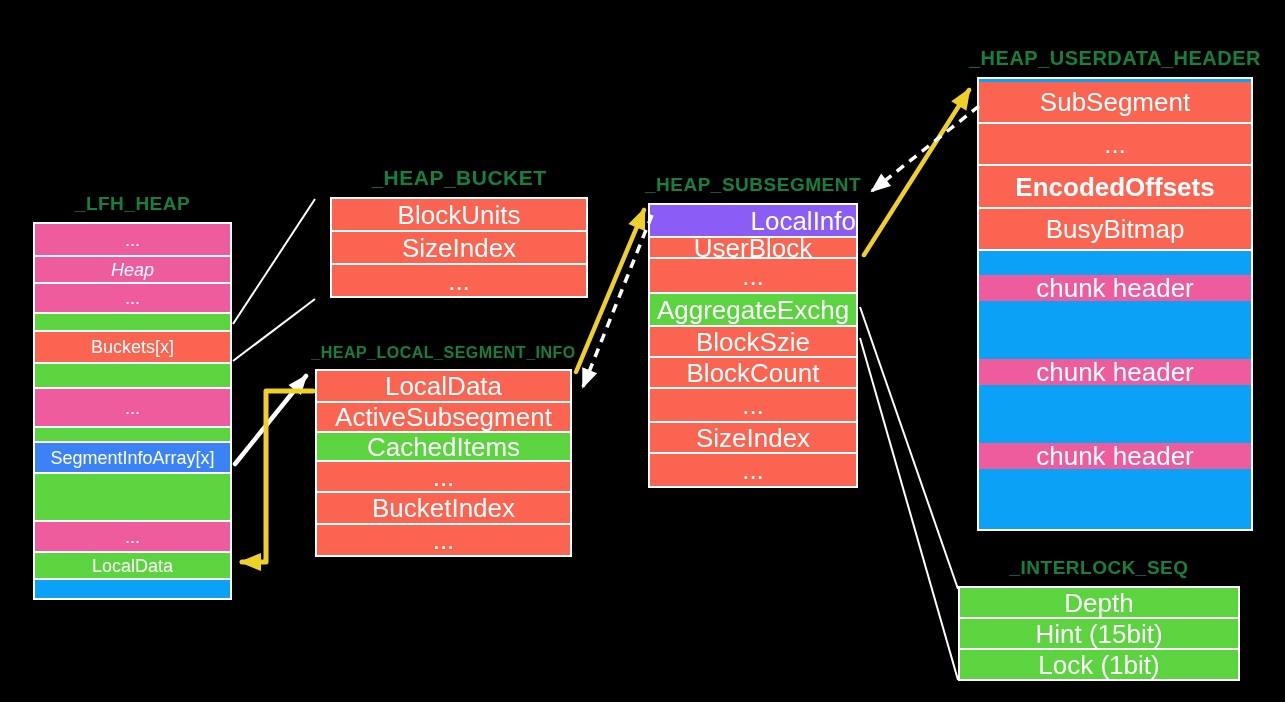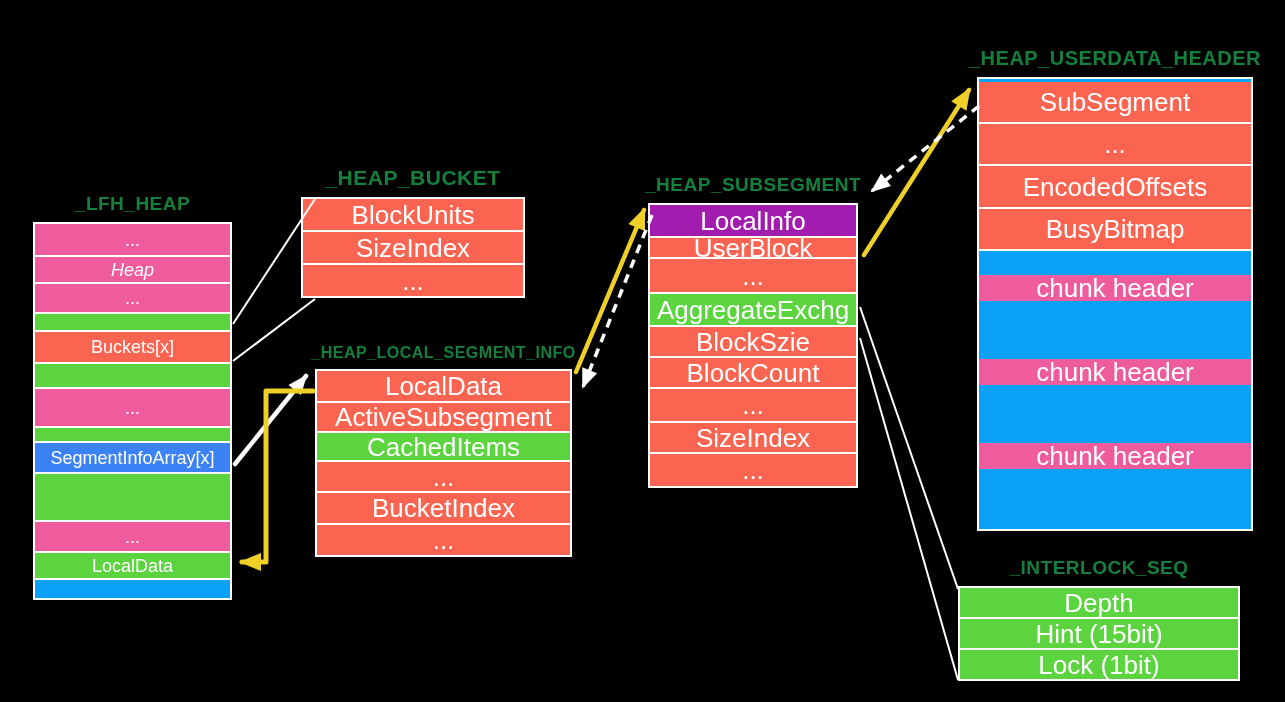--- a/index.html
+++ b/index.html
@@ -15,21 +15,21 @@
   }
   .table {
     border:2px solid #fff; background:#fff; box-sizing:border-box; width:100%;
   }
   .row {
     width:100%; display:flex; align-items:center; justify-content:center;
     color:#fff; font-size:26px; line-height:1; overflow:hidden;
   }
   .row span { white-space:nowrap; }
   #lfh        { left:33px;  top:222px; width:199px; }
-  #bucket     { left:301px; top:197px; width:224px; }
+  #bucket     { left:330px; top:197px; width:258px; }
   #lsi        { left:315px; top:369px; width:257px; }
   #subsegment { left:648px; top:203px; width:210px; }
   #userdata   { left:977px; top:77px;  width:276px; }
   #interlock  { left:958px; top:586px; width:282px; }
   #lfh .title, #subsegment .title, #interlock .title { font-size:19px; }
   #bucket .title   { font-size:21px; }
   #userdata .title { font-size:20px; }
   #lsi .title      { font-size:16px; }
   #lfh .row { font-size:18px; }
   svg.arrows {
@@ -125,21 +125,21 @@
         </div>
         <div class="row" style="background: rgb(250, 100, 80); height: 30px; margin-top: 2px;">
           <span>...</span>
         </div>
       </div>
   </div>
 
   <div class="struct" id="subsegment">
     <div class="title">_HEAP_SUBSEGMENT</div>
     <div class="table">
-        <div class="row" style="background: #a21caf; height: 31px;">
+        <div class="row" style="background: #8b5cf6; height: 31px; justify-content: flex-end;">
           <span>LocalInfo</span>
         </div>
         <div class="row" style="background: rgb(250, 100, 80); height: 19px; margin-top: 2px; justify-content: center;">
           <span>UserBlock</span>
         </div>
         <div class="row" style="background: rgb(250, 100, 80); height: 33px; margin-top: 2px;">
           <span>...</span>
         </div>
         <div class="row" style="background: rgb(92, 212, 63); height: 31px; margin-top: 2px;">
           <span>AggregateExchg</span>
@@ -167,21 +167,21 @@
     <div class="table">
         <div class="row" style="background: rgb(10, 161, 246); height: 3px;">
           <span></span>
         </div>
         <div class="row" style="background: rgb(250, 100, 80); height: 40px; margin-top: 0px;">
           <span>SubSegment</span>
         </div>
         <div class="row" style="background: rgb(250, 100, 80); height: 40px; margin-top: 2px;">
           <span>...</span>
         </div>
-        <div class="row" style="background: rgb(250, 100, 80); height: 41px; margin-top: 2px;">
+        <div class="row" style="background: rgb(250, 100, 80); height: 41px; margin-top: 2px; font-weight: bold;">
           <span>EncodedOffsets</span>
         </div>
         <div class="row" style="background: rgb(250, 100, 80); height: 40px; margin-top: 2px;">
           <span>BusyBitmap</span>
         </div>
         <div class="row" style="background: rgb(10, 161, 246); height: 24px; margin-top: 2px;">
           <span></span>
         </div>
         <div class="row" style="background: rgb(238, 92, 158); height: 26px; margin-top: 0px;">
           <span>chunk header</span>

